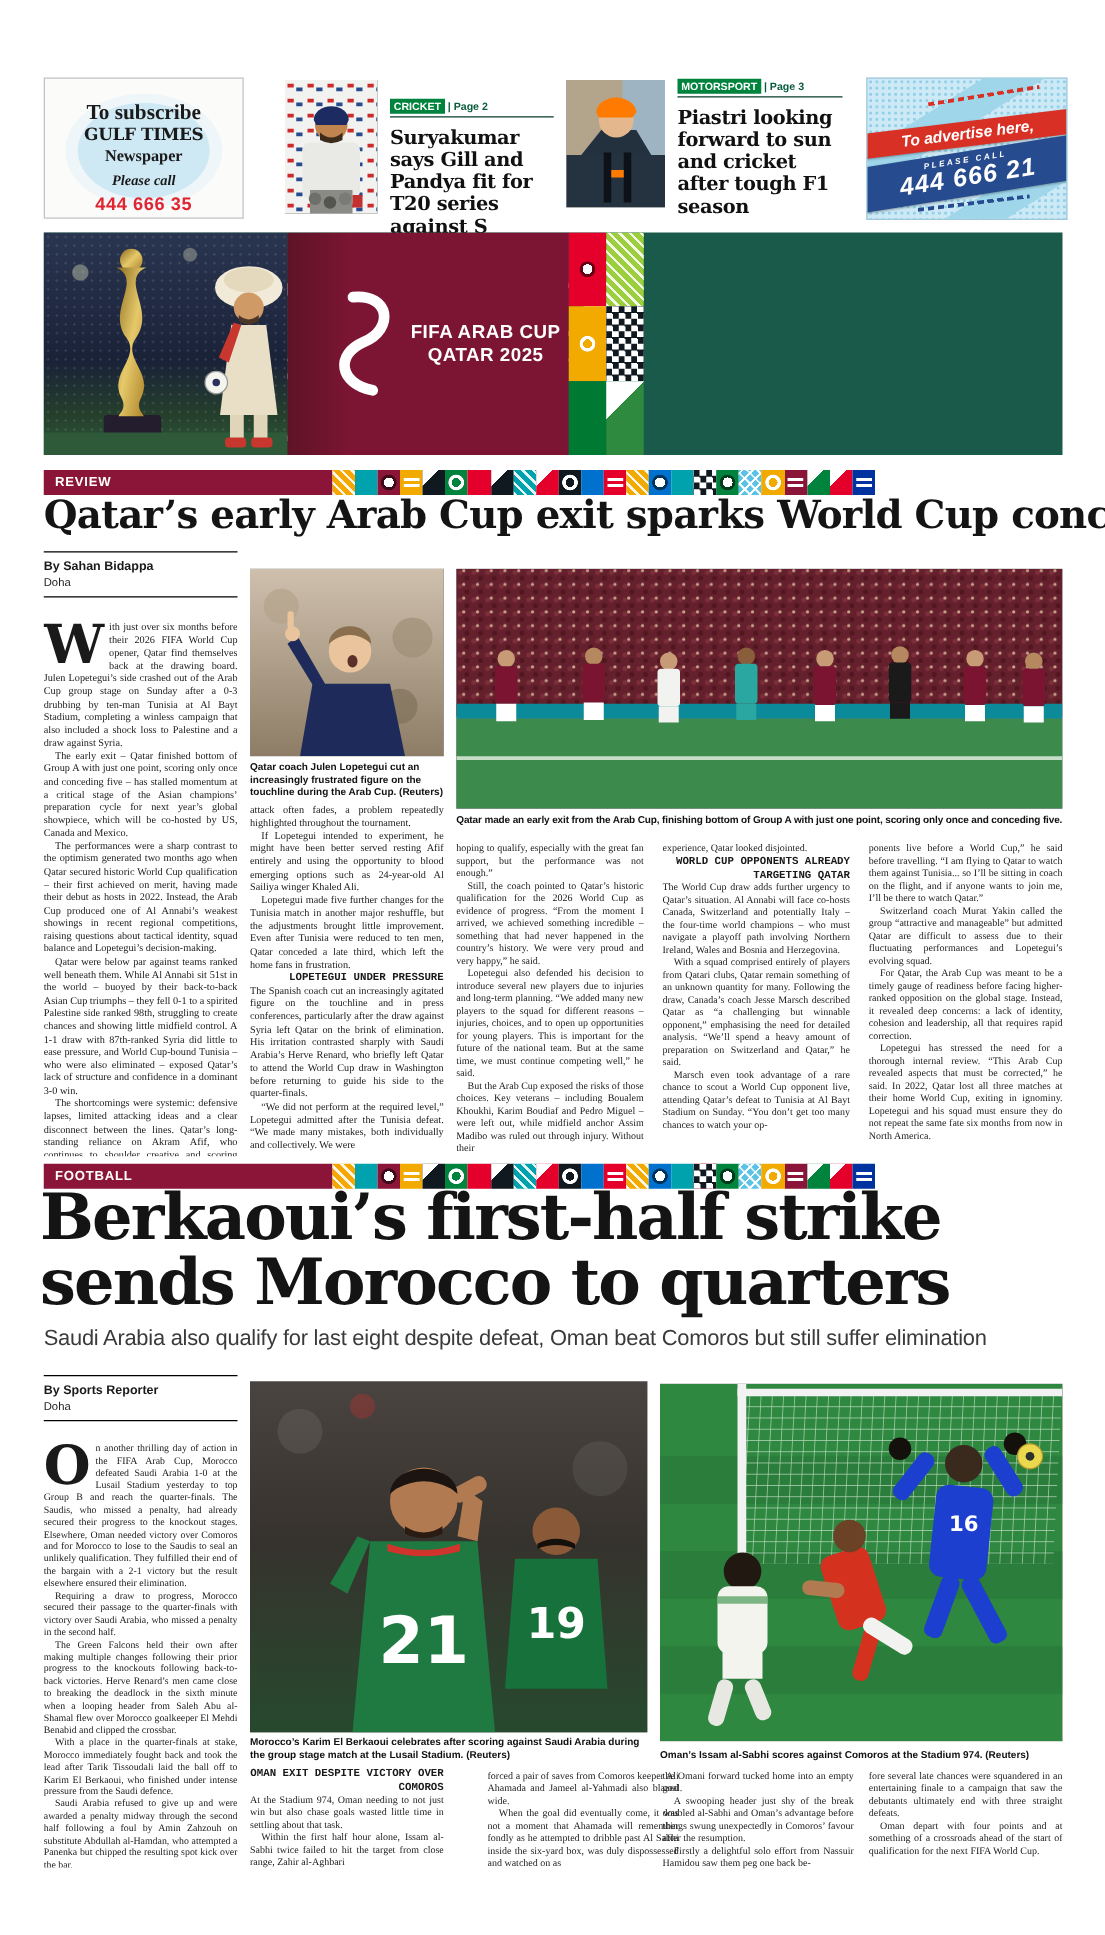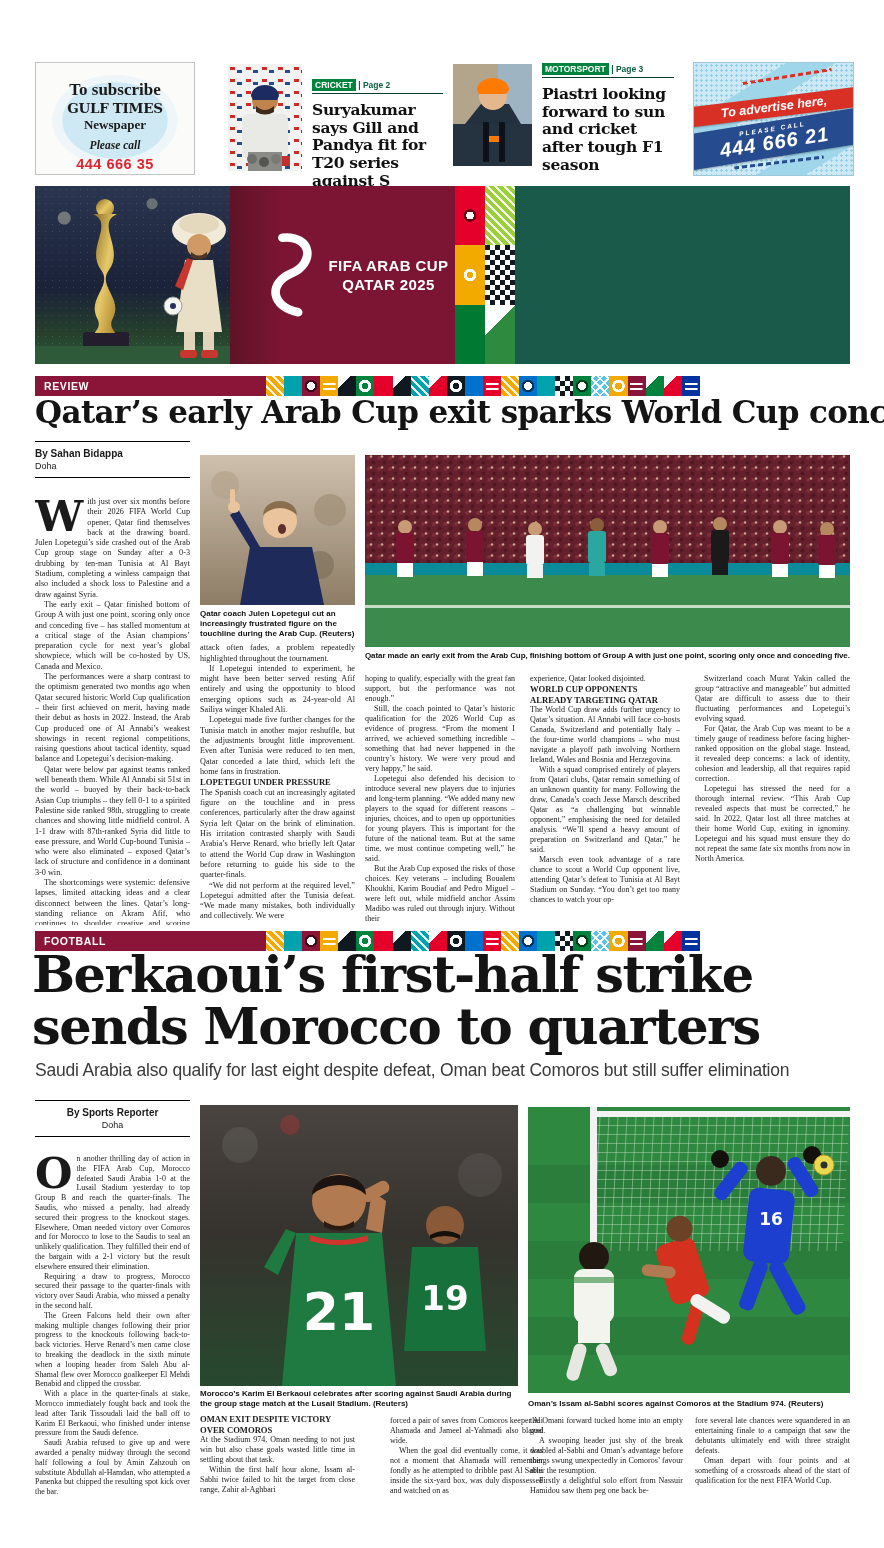--- a/index.html
+++ b/index.html
@@ -91,22 +91,22 @@
     font-size:31px;letter-spacing:-.6px;color:#141414;white-space:nowrap;}
   .byline{width:155px;border-top:1.5px solid #000;border-bottom:1px solid #000;
     padding:6px 0;font-family:"Liberation Sans",sans-serif;}
   .byline .name{font-weight:bold;font-size:10px;}
   .byline .city{font-size:9px;margin-top:2px;}
 
   .body-text{font-size:8.2px;line-height:1.256;text-align:justify;overflow:hidden;}
   .body-text p{margin:0;text-indent:9px;}
   .body-text p.first{text-indent:0;}
   .sm .body-text, .body-text.sm{font-size:8px;line-height:1.25;}
-  .col-subhead{font-family:Liberation Serif, serif;font-weight:bold;font-size:8.6px;
-    text-align:left;margin:5px 0 3px;text-indent:0 !important;}
+  .col-subhead{font-family:Liberation Mono, monospace;font-weight:bold;font-size:8.6px;
+    text-align:right;margin:5px 0 3px;text-indent:0 !important;}
   .dropcap{float:left;font-family:"DejaVu Serif",serif;font-weight:bold;font-size:43px;
     line-height:33px;margin:3px 4px 0 0;}
   .caption{font-family:"Liberation Sans",sans-serif;font-weight:bold;font-size:8px;
     line-height:1.22;color:#111;}
   .cap-wide{white-space:nowrap;letter-spacing:-.1px;}
 
   .fb-headline{left:32px;top:948px;width:820px;font-family:"DejaVu Serif",serif;font-weight:bold;
     font-size:51px;line-height:1.02;letter-spacing:-1.5px;color:#141414;}
   .fb-deck{left:35px;top:1060px;width:815px;font-family:"Liberation Sans",sans-serif;
     font-size:17.5px;color:#3a3a3a;letter-spacing:-.2px;white-space:nowrap;}
@@ -423,20 +423,21 @@
 
   <div class="abs body-text sm" style="left:530px;top:674px;width:150px;height:252px;">
     <p class="first">experience, Qatar looked disjointed.</p>
     <p class="col-subhead">WORLD CUP OPPONENTS ALREADY TARGETING QATAR</p>
     <p class="first">The World Cup draw adds further urgency to Qatar’s situation. Al Annabi will face co-hosts Canada, Switzerland and potentially Italy – the four-time world champions – who must navigate a playoff path involving Northern Ireland, Wales and Bosnia and Herzegovina.</p>
     <p>With a squad comprised entirely of players from Qatari clubs, Qatar remain something of an unknown quantity for many. Following the draw, Canada’s coach Jesse Marsch described Qatar as “a challenging but winnable opponent,” emphasising the need for detailed analysis. “We’ll spend a heavy amount of preparation on Switzerland and Qatar,” he said.</p>
     <p>Marsch even took advantage of a rare chance to scout a World Cup opponent live, attending Qatar’s defeat to Tunisia at Al Bayt Stadium on Sunday. “You don’t get too many chances to watch your op-</p>
   </div>
 
   <div class="abs body-text sm" style="left:695px;top:674px;width:155px;height:252px;">
+    <p class="first">ponents live before a World Cup,” he said before travelling. “I am flying to Qatar to watch them against Tunisia... so I’ll be sitting in coach on the flight, and if anyone wants to join me, I’ll be there to watch Qatar.”</p>
     <p>Switzerland coach Murat Yakin called the group “attractive and manageable” but admitted Qatar are difficult to assess due to their fluctuating performances and Lopetegui’s evolving squad.</p>
     <p>For Qatar, the Arab Cup was meant to be a timely gauge of readiness before facing higher-ranked opposition on the global stage. Instead, it revealed deep concerns: a lack of identity, cohesion and leadership, all that requires rapid correction.</p>
     <p>Lopetegui has stressed the need for a thorough internal review. “This Arab Cup revealed aspects that must be corrected,” he said. In 2022, Qatar lost all three matches at their home World Cup, exiting in ignominy. Lopetegui and his squad must ensure they do not repeat the same fate six months from now in North America.</p>
   </div>
 
   <div class="abs section-bar" style="top:931px;">
     <div class="bar-label">FOOTBALL</div>
     <div class="bar-tiles">
         <span class="tile g-slash" style="background-color: rgb(247, 168, 0);"></span>
         <span class="tile g-none" style="background-color: rgb(0, 163, 173);"></span>
@@ -464,21 +465,21 @@
         <span class="tile g-eq" style="background-color: rgb(0, 51, 160);"></span>
       </div>
   </div>
 
   <div class="abs fb-headline">
     <div>Berkaoui’s first-half strike</div>
     <div>sends Morocco to quarters</div>
   </div>
   <div class="abs fb-deck">Saudi Arabia also qualify for last eight despite defeat, Oman beat Comoros but still suffer elimination</div>
 
-  <div class="abs byline" style="left:35px;top:1100px;text-align:center;">
+  <div class="abs byline" style="left:35px;top:1100px;">
     <div class="name">By Sports Reporter</div>
     <div class="city">Doha</div>
   </div>
 
   <div class="abs body-text" style="left:35px;top:1154px;width:155px;height:340px;font-size:7.9px;line-height:1.24;">
     <p class="first"><span class="dropcap">O</span><span>n another thrilling day of action in the FIFA Arab Cup, Morocco defeated Saudi Arabia 1-0 at the Lusail Stadium yesterday to top Group B and reach the quarter-finals. The Saudis, who missed a penalty, had already secured their progress to the knockout stages. Elsewhere, Oman needed victory over Comoros and for Morocco to lose to the Saudis to seal an unlikely qualification. They fulfilled their end of the bargain with a 2-1 victory but the result elsewhere ensured their elimination.</span></p>
     <p>Requiring a draw to progress, Morocco secured their passage to the quarter-finals with victory over Saudi Arabia, who missed a penalty in the second half.</p>
     <p>The Green Falcons held their own after making multiple changes following their prior progress to the knockouts following back-to-back victories. Herve Renard’s men came close to breaking the deadlock in the sixth minute when a looping header from Saleh Abu al-Shamal flew over Morocco goalkeeper El Mehdi Benabid and clipped the crossbar.</p>
     <p>With a place in the quarter-finals at stake, Morocco immediately fought back and took the lead after Tarik Tissoudali laid the ball off to Karim El Berkaoui, who finished under intense pressure from the Saudi defence.</p>
     <p>Saudi Arabia refused to give up and were awarded a penalty midway through the second half following a foul by Amin Zahzouh on substitute Abdullah al-Hamdan, who attempted a Panenka but chipped the resulting spot kick over the bar.</p>

